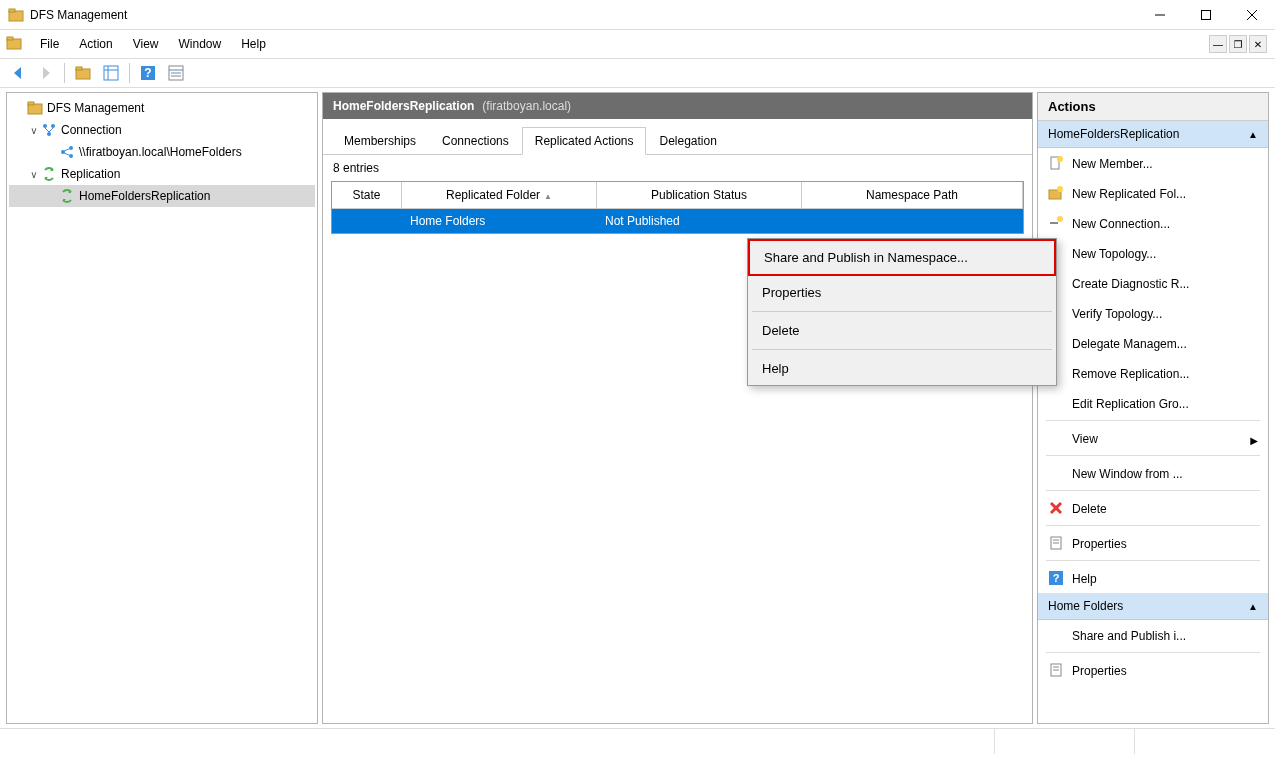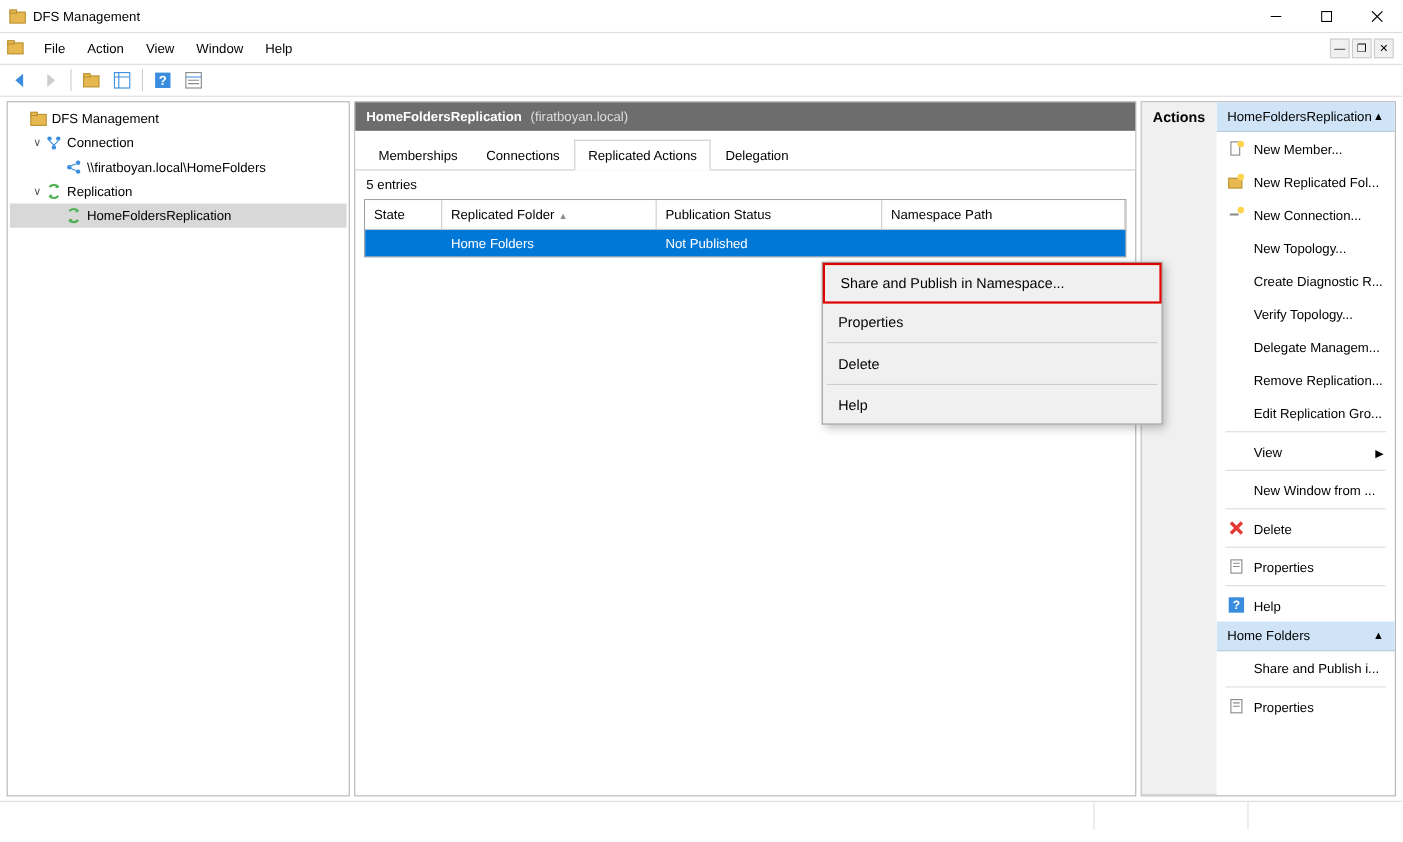--- a/index.html
+++ b/index.html
@@ -38,38 +38,38 @@
 .main .header .hname { font-weight: bold; margin-right: 8px; }
 .main .header .hsub { color: #ddd; }
 
 .tabs { display: flex; padding: 8px 8px 0 8px; border-bottom: 1px solid #ccc; background: #fff; }
 .tab { padding: 6px 12px; border: 1px solid transparent; border-bottom: none; cursor: default; font-size: 12px; position: relative; }
 .tab.active { border: 1px solid #ccc; border-bottom: 1px solid #fff; margin-bottom: -1px; background: #fff; }
 
 .entries { padding: 6px 10px; font-size: 12px; }
 
 .grid { margin: 0 8px; border: 1px solid #999; }
-.grid-head { display: flex; background: #fff; border-bottom: 1px solid #ccc; }
+.grid-head { display: flex; background: #fff; border-bottom: 1px solid #ccc; text-align: center; }
 .grid-head .col { padding: 6px 8px; border-right: 1px solid #ccc; font-size: 12px; position: relative; }
 .grid-head .col .sort { font-size: 8px; color: #888; margin-left: 4px; }
 .grid-row { display: flex; height: 24px; align-items: center; }
 .grid-row.selected { background: #0078d7; color: #fff; }
 .grid-row .cell { padding: 0 8px; }
 
 .col-state { width: 70px; }
 .col-folder { width: 195px; }
 .col-pub { width: 205px; }
 .col-ns { flex: 1; }
 
 .context-menu { position: absolute; left: 424px; top: 145px; width: 310px; background: #f0f0f0; border: 1px solid #999; box-shadow: 3px 3px 8px rgba(0,0,0,0.25); z-index: 100; }
 .context-menu .cmitem { padding: 9px 14px; cursor: default; font-size: 13px; }
 .context-menu .cmitem.highlight { border: 2px solid #e00000; }
 .context-menu .cmdiv { height: 1px; background: #ccc; margin: 2px 4px; }
 
-.actions { width: 232px; border: 1px solid #b3b3b3; margin: 4px 6px 4px 2px; display: flex; flex-direction: row; background: #fff; }
+.actions { width: 232px; border: 1px solid #b3b3b3; margin: 4px 6px 4px 2px; display: flex; flex-direction: column; background: #fff; }
 .actions .ahdr { background: #f0f0f0; padding: 6px 10px; font-weight: bold; border-bottom: 1px solid #ccc; font-size: 13px; }
 .actions .body { flex: 1; overflow-y: scroll; }
 .actions .section { background: #cfe4f7; padding: 6px 10px; display: flex; align-items: center; cursor: default; border-bottom: 1px solid #b8cde0; }
 .actions .section .arrow { margin-left: auto; font-size: 10px; }
 .actions .aitem { padding: 7px 10px 7px 10px; display: flex; align-items: flex-end; cursor: default; font-size: 12px; }
 .actions .aitem .aicon { width: 16px; height: 16px; margin-right: 8px; flex-shrink: 0; }
 .actions .aitem .more { margin-left: auto; font-size: 10px; }
 .actions .adiv { height: 1px; background: #ddd; margin: 2px 8px; }
 
 .statusbar { height: 26px; border-top: 1px solid #ddd; display: flex; }
@@ -230,21 +230,21 @@
     <div class="header">
       <span class="hname">HomeFoldersReplication</span>
       <span class="hsub">(firatboyan.local)</span>
     </div>
     <div class="tabs">
       <div class="tab">Memberships</div>
       <div class="tab">Connections</div>
       <div class="tab active">Replicated Actions</div>
       <div class="tab">Delegation</div>
     </div>
-    <div class="entries">5 entries</div>
+    <div class="entries">8 entries</div>
     <div class="grid">
       <div class="grid-head">
         <div class="col col-state">State</div>
         <div class="col col-folder"><span>Replicated Folder</span><span class="sort">▲</span></div>
         <div class="col col-pub">Publication Status</div>
         <div class="col col-ns">Namespace Path</div>
       </div>
       <div class="grid-row selected">
         <div class="cell col-state"></div>
         <div class="cell col-folder">Home Folders</div>

